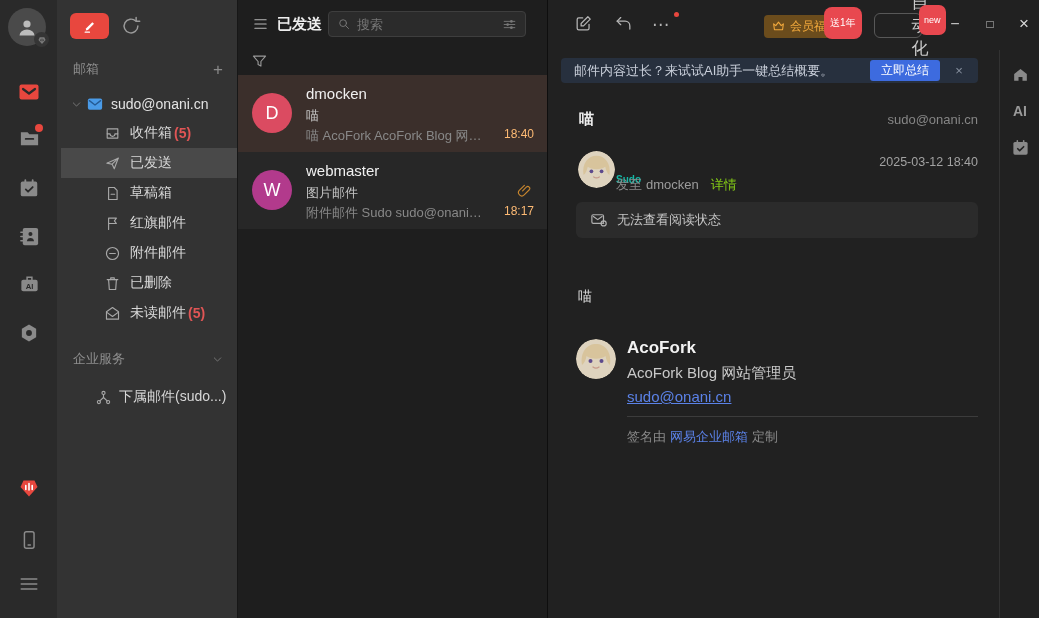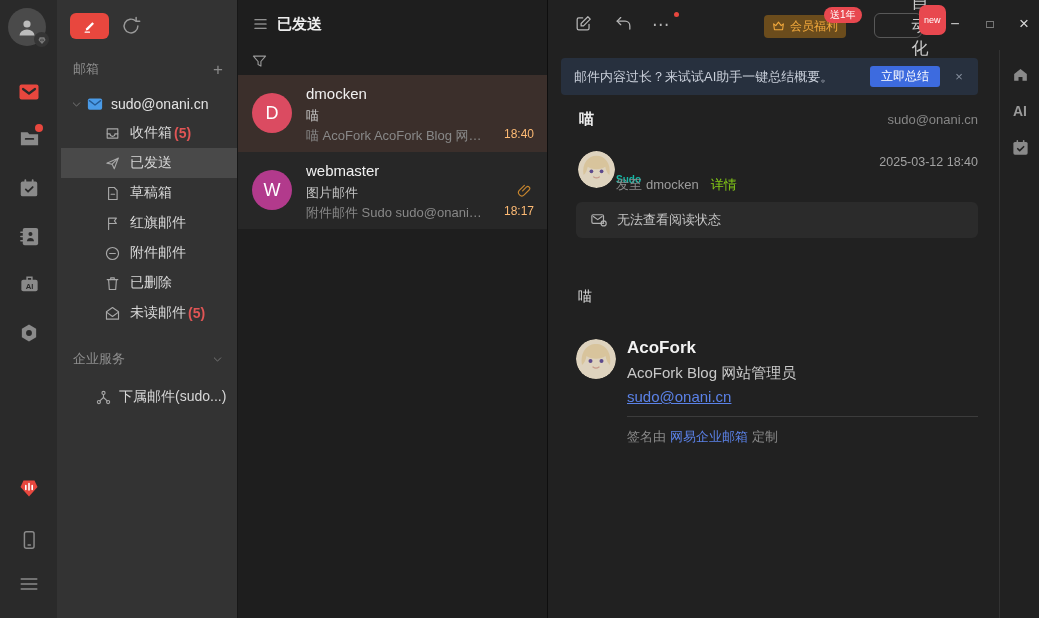--- a/index.html
+++ b/index.html
@@ -54,34 +54,34 @@
   .mi-time { position:absolute; right:13px; top:52px; font-size:12px; color:#fdba74; }
   .mi-clip { position:absolute; right:15px; top:31px; width:15px; height:15px; color:var(--attachment-orange); }
 
   
   .reader { position:absolute; left:547px; top:0; right:0; bottom:0; background:#212121; border-left:1px solid #0e0e0e; }
   .toolbar { position:absolute; left:0; right:0; top:0; height:50px; }
   .tb-icon { position:absolute; top:14px; width:20px; height:20px; color:#b5b5b5; cursor:pointer; }
   .more-dot { position:absolute; left:126px; top:12px; width:5px; height:5px; border-radius:50%; background:var(--accent-red); }
   .member-btn { position:absolute; left:216px; top:15px; height:23px; padding:0 8px; background:var(--member-bg); border-radius:4px; color:var(--member-gold); font-size:12px; display:flex; align-items:center; gap:5px; cursor:pointer; }
   .member-btn svg { width:13px; height:13px; }
-  .member-badge { position:absolute; left:276px; top:7px; height:16px; padding:0 6px; background:var(--badge-red); border-radius:8px; color:#fff; font-size:10px; display:flex; align-items:center; z-index:2; }
+  .member-badge { position:absolute; left:276px; top:7px; height:32px; padding:0 6px; background:var(--badge-red); border-radius:8px; color:#fff; font-size:10px; display:flex; align-items:center; z-index:2; }
   .auto-btn { position:absolute; left:326px; top:13px; width:48px; height:25px; border:1px solid #585858; border-radius:6px; color:#c9c9c9; font-size:17px; display:flex; align-items:center; justify-content:center; cursor:pointer;padding-left:44px; }
   .new-badge { position:absolute; left:371px; top:5px; height:30px; padding:8px 5px; background:var(--badge-red); border-radius:7px; color:#fff; font-size:9px; display:flex; align-items:center; z-index:2; }
   .win-btn { position:absolute; top:11px; width:26px; height:26px; display:flex; align-items:center; justify-content:center; color:#c5c5c5; cursor:pointer; }
   .win-min { left:394px; font-size:16px; }
   .win-max { left:429px; font-size:12px; }
   .win-close { left:463px; font-size:17px; color:#d8d8d8; }
 
   .side-rail { position:absolute; right:0; top:50px; bottom:0; width:40px; border-left:1px solid #323232; }
   .sr-icon { position:absolute; left:10px; width:20px; height:20px; color:#8a8a8a; cursor:pointer; display:flex; align-items:center; justify-content:center; }
   .sr-ai { font-size:14px; font-weight:bold; color:#9a9a9a; }
 
   .content { position:absolute; left:0; right:40px; top:50px; bottom:0; }
-  .banner { position:absolute; left:13px; right:21px; top:8px; height:37px; background:var(--banner-bg); border-radius:4px; display:flex; align-items:center; padding-left:13px; }
+  .banner { position:absolute; left:13px; right:21px; top:8px; height:25px; background:var(--banner-bg); border-radius:4px; display:flex; align-items:center; padding-left:13px; }
   .banner-text { font-size:13px; color:#c9cfda; }
   .banner-btn { margin-left:auto; height:21px; padding:0 11px; background:var(--button-blue); border-radius:3px; color:#fff; font-size:12px; display:flex; align-items:center; cursor:pointer; }
   .banner-close { width:38px; text-align:center; color:#87909f; font-size:13px; cursor:pointer; }
 
   .subject-row { position:absolute; left:31px; right:21px; top:60px; display:flex; justify-content:space-between; align-items:baseline; }
   .subject { font-size:15px; font-weight:bold; color:#efefef; }
   .acct { font-size:13px; color:#868686; }
   .sender-avatar { position:absolute; left:30px; top:101px; width:37px; height:37px; border-radius:50%; overflow:hidden; }
   .sender-name { position:absolute; left:68px; top:104px; font-size:10px; font-weight:bold; color:#14b8a6;margin-top:20px; }
   .to-row { position:absolute; left:68px; top:126px; font-size:13px; color:#8a8a8a; }
@@ -290,20 +290,37 @@
   </div>
 </div>
 
 <div class="middle">
   <div class="hamburger">
     <svg width="17" height="16" viewBox="0 0 24 24" class="stk">
         <path d="M3.5 5.5h17M3.5 12h17M3.5 18.5h17"></path>
       </svg>
   </div>
   <div class="mid-title">已发送</div>
+  <div class="search-box">
+    <span class="mag">
+      <svg width="14" height="14" viewBox="0 0 24 24" class="stk">
+          <circle cx="10.5" cy="10.5" r="5.8"></circle>
+          <path d="M14.8 14.8l5 5"></path>
+        </svg>
+    </span>
+    <input placeholder="搜索" style="">
+    <span class="sliders">
+      <svg width="15" height="15" viewBox="0 0 24 24">
+          <path d="M3.5 7h17M3.5 12h17M3.5 17h17" stroke="currentColor" stroke-width="1.5" stroke-linecap="round"></path>
+          <circle cx="15" cy="7" r="2.2" fill="currentColor"></circle>
+          <circle cx="9" cy="12" r="2.2" fill="currentColor"></circle>
+          <circle cx="15" cy="17" r="2.2" fill="currentColor"></circle>
+        </svg>
+    </span>
+  </div>
   <div class="filter-icon">
     <svg width="17" height="17" viewBox="0 0 24 24" class="stk">
         <path d="M3.5 4.5h17L14 12v6.5l-4-2.2V12z"></path>
       </svg>
   </div>
 
   <div class="mail-list">
     <div class="mail-item selected">
       <span class="mi-avatar" style="background-color: rgb(219, 75, 97);">D</span>
       <span class="mi-name">dmocken</span>

